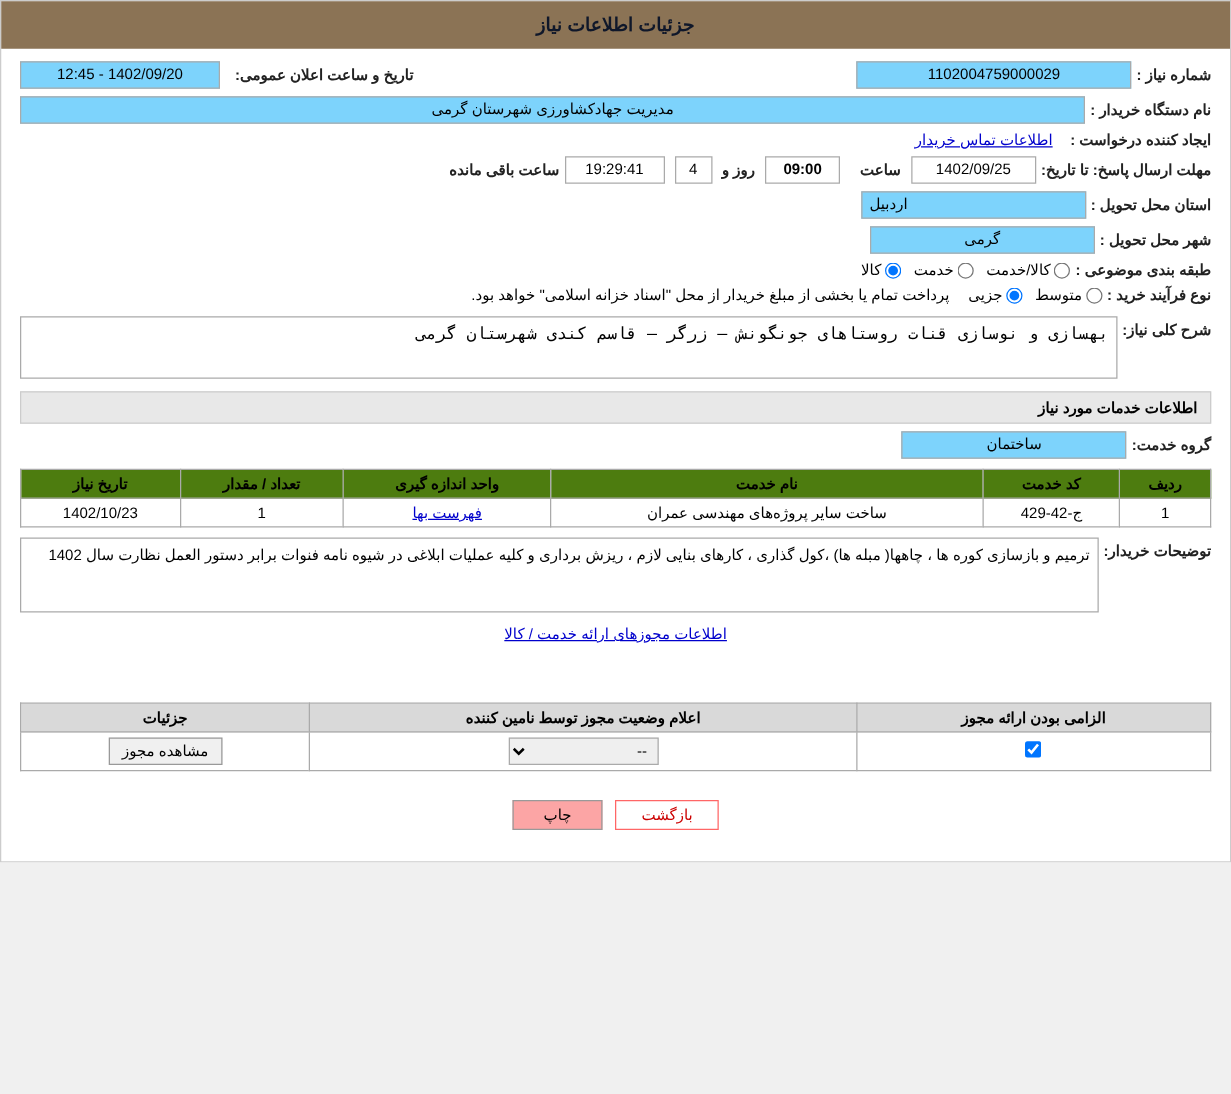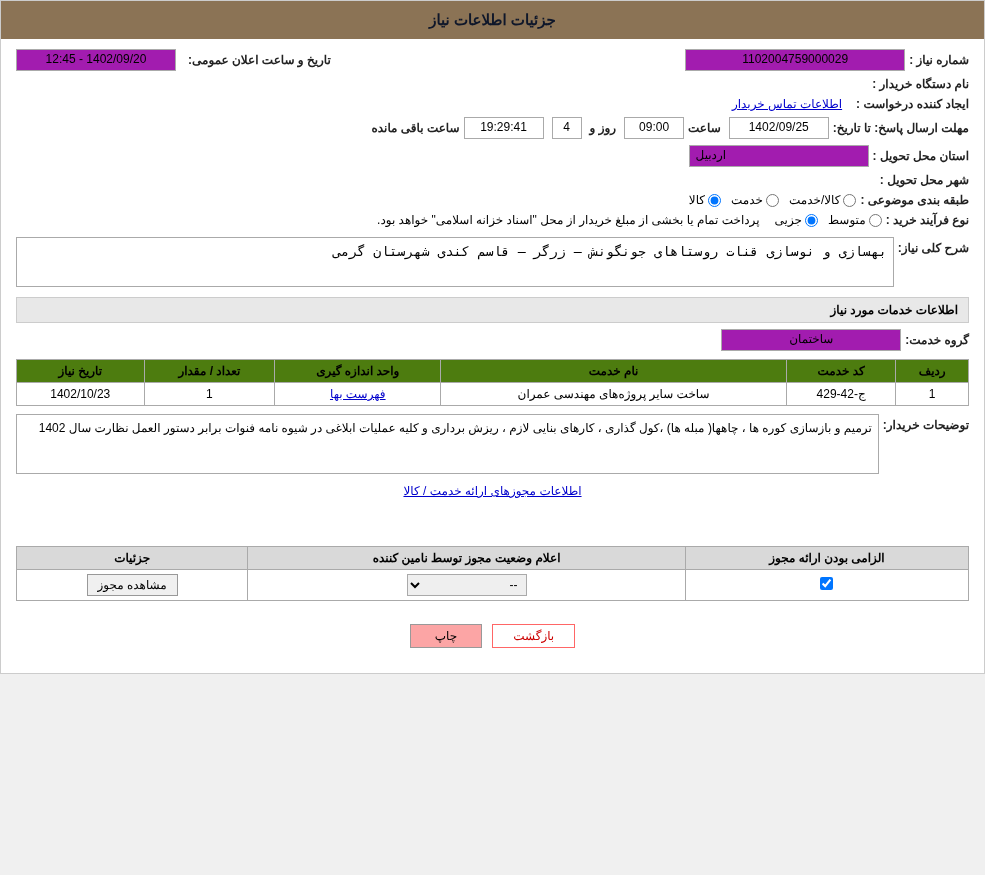--- a/index.html
+++ b/index.html
@@ -21,21 +21,21 @@
       text-align: center;
       padding: 10px;
       font-size: 15px;
       font-weight: bold;
     }
     .content {
       padding: 10px 15px;
     }
     .value-box {
       border: 1px solid #aaa;
-      background: #a21caf;
+      background: #7dd3fc;
       padding: 2px 6px;
       min-height: 22px;
       min-width: 180px;
     }
     .link-text {
       color: #0000cc;
       text-decoration: underline;
       cursor: pointer;
     }
     .small-box {
@@ -175,36 +175,39 @@
       </div>
       <span style="flex:1;"></span>
       <span class="colon-label" style="margin-left:8px;">تاریخ و ساعت اعلان عمومی:</span>
       <div class="value-box" style="min-width:160px; text-align:center;">
         <span>1402/09/20 - 12:45</span>
       </div>
     </div>
 
     <div class="full-row">
       <span class="colon-label">نام دستگاه خریدار :</span>
+      <div class="value-box" style="flex:1; text-align:center;">
+        <span>مدیریت جهادکشاورزی شهرستان گرمی</span>
+      </div>
     </div>
     <div style="margin-bottom:6px;"></div>
 
     <div class="full-row">
       <span class="colon-label">ایجاد کننده درخواست :</span>
       <span style="margin-right:10px;" class="link-text">اطلاعات تماس خریدار</span>
     </div>
     <div style="margin-bottom:6px;"></div>
 
     <div class="full-row">
       <span class="colon-label">مهلت ارسال پاسخ: تا تاریخ:</span>
       <div class="small-box" style="min-width:100px; text-align:center;">
         <span>1402/09/25</span>
       </div>
-      <span class="colon-label" style="margin-right:8px; margin-left:0;">ساعت</span>
-      <div class="small-box" style="min-width:60px; text-align:center;">
+      <span class="colon-label" style="margin-right:8px; margin-left:12px;">ساعت</span>
+      <div class="small-box" style="min-width:60px; text-align:center;font-weight:bold;">
         <span>09:00</span>
       </div>
       <span class="colon-label" style="margin-right:8px; margin-left:4px;">روز و</span>
       <div class="small-box" style="min-width:30px; text-align:center;">
         <span>4</span>
       </div>
       <div class="small-box" style="min-width:80px; text-align:center; margin-right:8px;">
         <span>19:29:41</span>
       </div>
       <span class="colon-label" style="margin-right:4px;">ساعت باقی مانده</span>
@@ -214,20 +217,23 @@
     <div class="full-row">
       <span class="colon-label">استان محل تحویل :</span>
       <div class="value-box" style="min-width:180px; text-align:left;">
         <span>اردبیل</span>
       </div>
     </div>
     <div style="margin-bottom:6px;"></div>
 
     <div class="full-row">
       <span class="colon-label">شهر محل تحویل :</span>
+      <div class="value-box" style="min-width:180px; text-align:center;">
+        <span>گرمی</span>
+      </div>
     </div>
     <div style="margin-bottom:6px;"></div>
 
     <div class="full-row">
       <span class="colon-label">طبقه بندی موضوعی :</span>
       <div class="radio-group">
         <label class="radio-item">
           <input type="radio" name="tabaqe" style="">
           <span>کالا/خدمت</span>
         </label>

